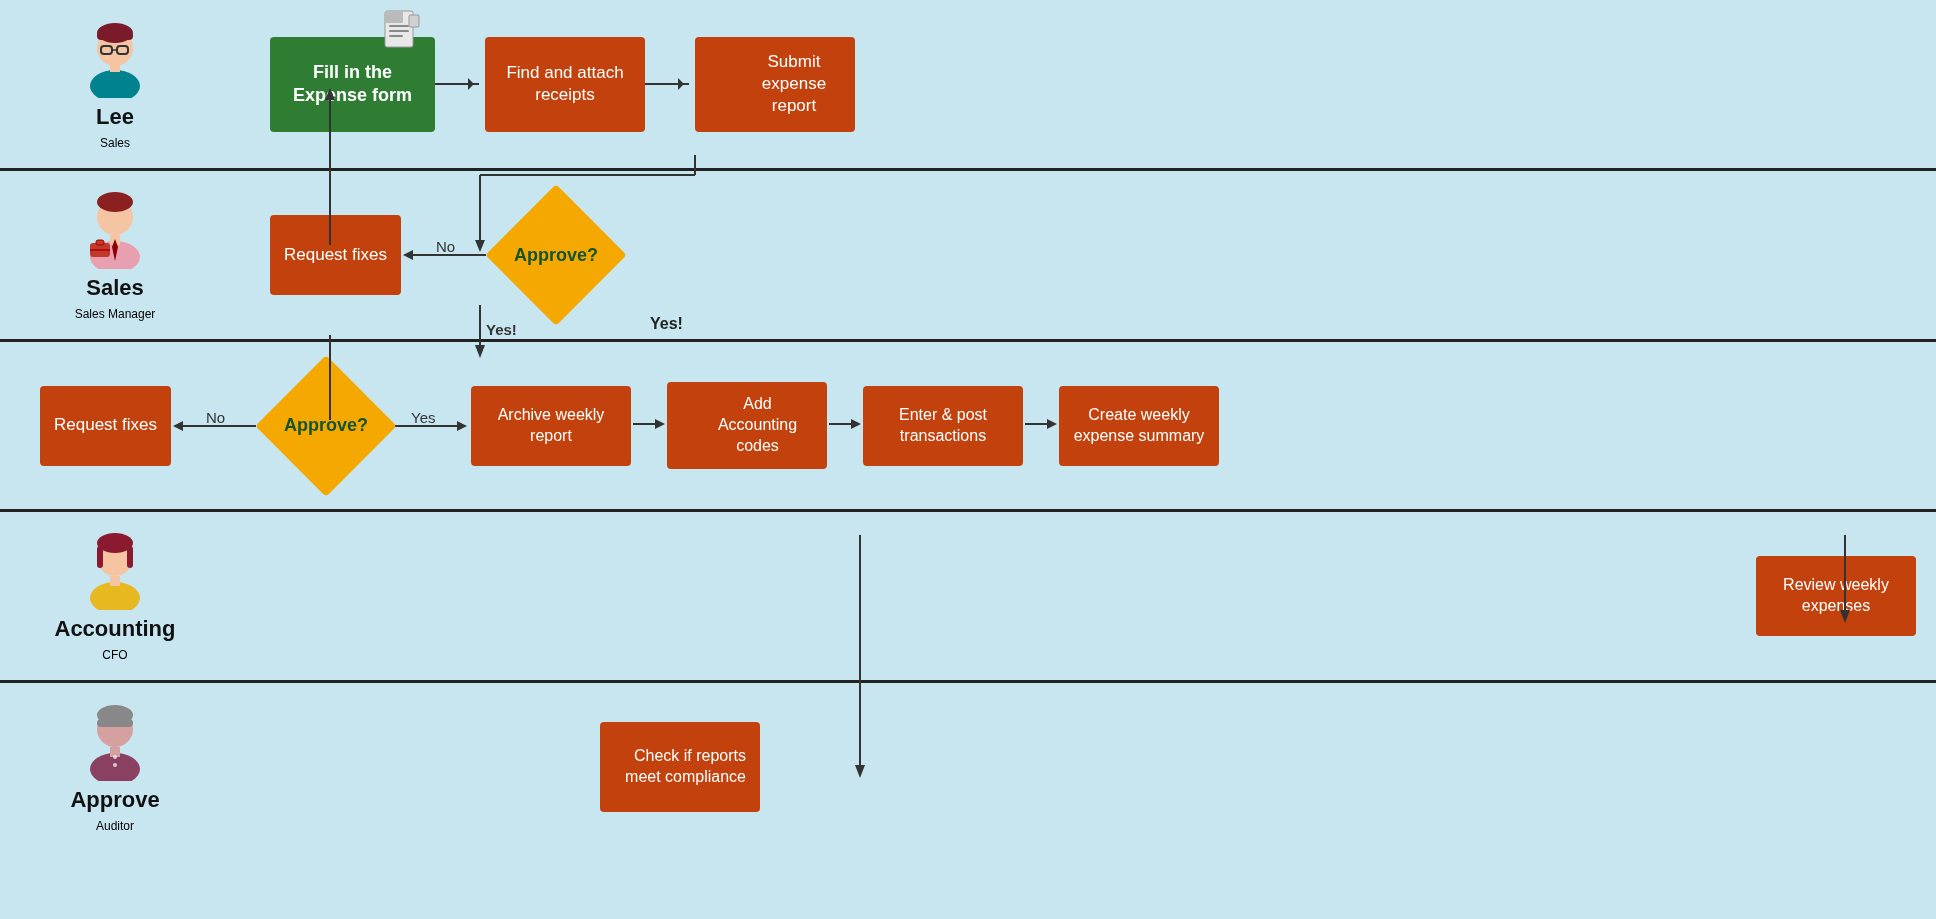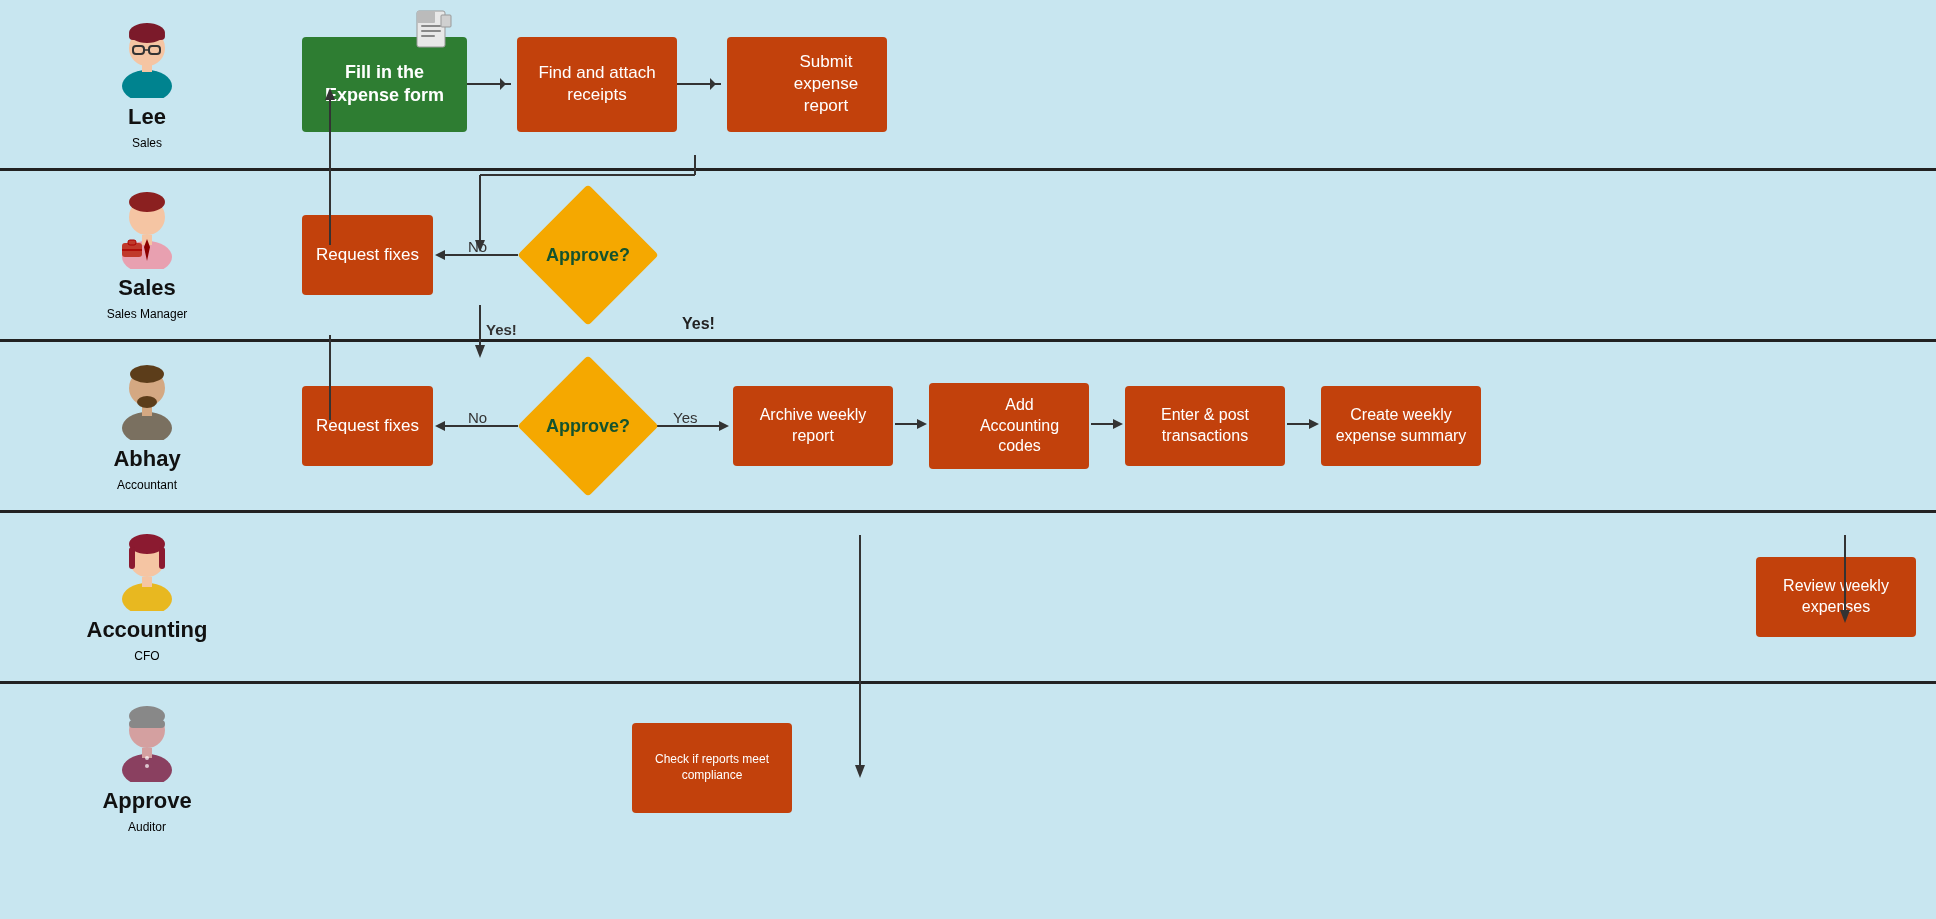--- a/index.html
+++ b/index.html
@@ -21,21 +21,20 @@
 
     .lane-actor {
       width: 230px;
       min-width: 230px;
       display: flex;
       flex-direction: column;
       align-items: center;
       justify-content: center;
       padding: 18px 10px;
       gap: 6px;
-      margin-left: 32px;
     }
 
     .actor-avatar {
       width: 80px;
       height: 80px;
     }
 
     .actor-name {
       font-size: 22px;
       font-weight: 600;
@@ -251,36 +250,20 @@
         <span class="flow-diamond-text">Approve?</span>
       </div>
 
       <div style="position:absolute; left:420px; bottom:5px; font-size:16px; font-weight:600; color:#222;">
         <span>Yes!</span>
       </div>
     </div>
   </div>
 
   <div class="swimlane lane-abhay">
-    <div class="lane-actor">
-      <svg class="actor-avatar" viewBox="0 0 80 80">
-
-        <ellipse cx="40" cy="68" rx="25" ry="16" fill="#7a7060"></ellipse>
-
-        <rect x="35" y="46" width="10" height="10" fill="#d4a882"></rect>
-
-        <circle cx="40" cy="28" r="18" fill="#d4a882"></circle>
-
-        <ellipse cx="40" cy="14" rx="17" ry="9" fill="#5c3d1a"></ellipse>
-
-        <ellipse cx="40" cy="42" rx="10" ry="6" fill="#5c3d1a"></ellipse>
-      </svg>
-      <span class="actor-name">Abhay</span>
-      <span class="actor-role">Accountant</span>
-    </div>
     <div class="lane-content" style="position:relative; min-height:155px; align-items:center; gap:0;">
 
       <div class="flow-box" style="margin-left:30px; min-height:80px; display:flex; align-items:center; justify-content:center; min-width:130px;">
         <span style="font-size:17px;">Request fixes</span>
       </div>
 
       <div style="display:flex;align-items:center;width:90px;flex-shrink:0;">
         <svg width="90" height="30" viewBox="0 0 90 30">
           <line x1="85" y1="15" x2="8" y2="15" stroke="#333" stroke-width="2"></line>
           <polygon points="2,15 12,10 12,20" fill="#333"></polygon>
@@ -381,21 +364,21 @@
         <circle cx="40" cy="56" r="2" fill="#fff" opacity="0.7"></circle>
         <circle cx="40" cy="64" r="2" fill="#fff" opacity="0.7"></circle>
       </svg>
       <span class="actor-name">Approve</span>
       <span class="actor-role">Auditor</span>
     </div>
     <div class="lane-content" style="position:relative; min-height:140px; align-items:center;">
 
       <div style="margin-left: 360px;">
         <div class="flow-box" style="min-height:90px; display:flex; align-items:center; justify-content:center; min-width:145px;">
-          <span style="font-size:12px; line-height:1.3;">Check if reports meet compliance</span>
+          <span style="font-size:16px; line-height:1.3;text-align:right;">Check if reports meet compliance</span>
         </div>
       </div>
     </div>
   </div>
 
   <svg class="diagram-svg" width="1936" height="919" viewBox="0 0 1936 919" style="position:absolute;top:0;left:0;pointer-events:none;z-index:20;">
 
     <line x1="695" y1="155" x2="695" y2="175" stroke="#333" stroke-width="2"></line>
     <line x1="695" y1="175" x2="480" y2="175" stroke="#333" stroke-width="2"></line>
     <line x1="480" y1="175" x2="480" y2="240" stroke="#333" stroke-width="2"></line>

